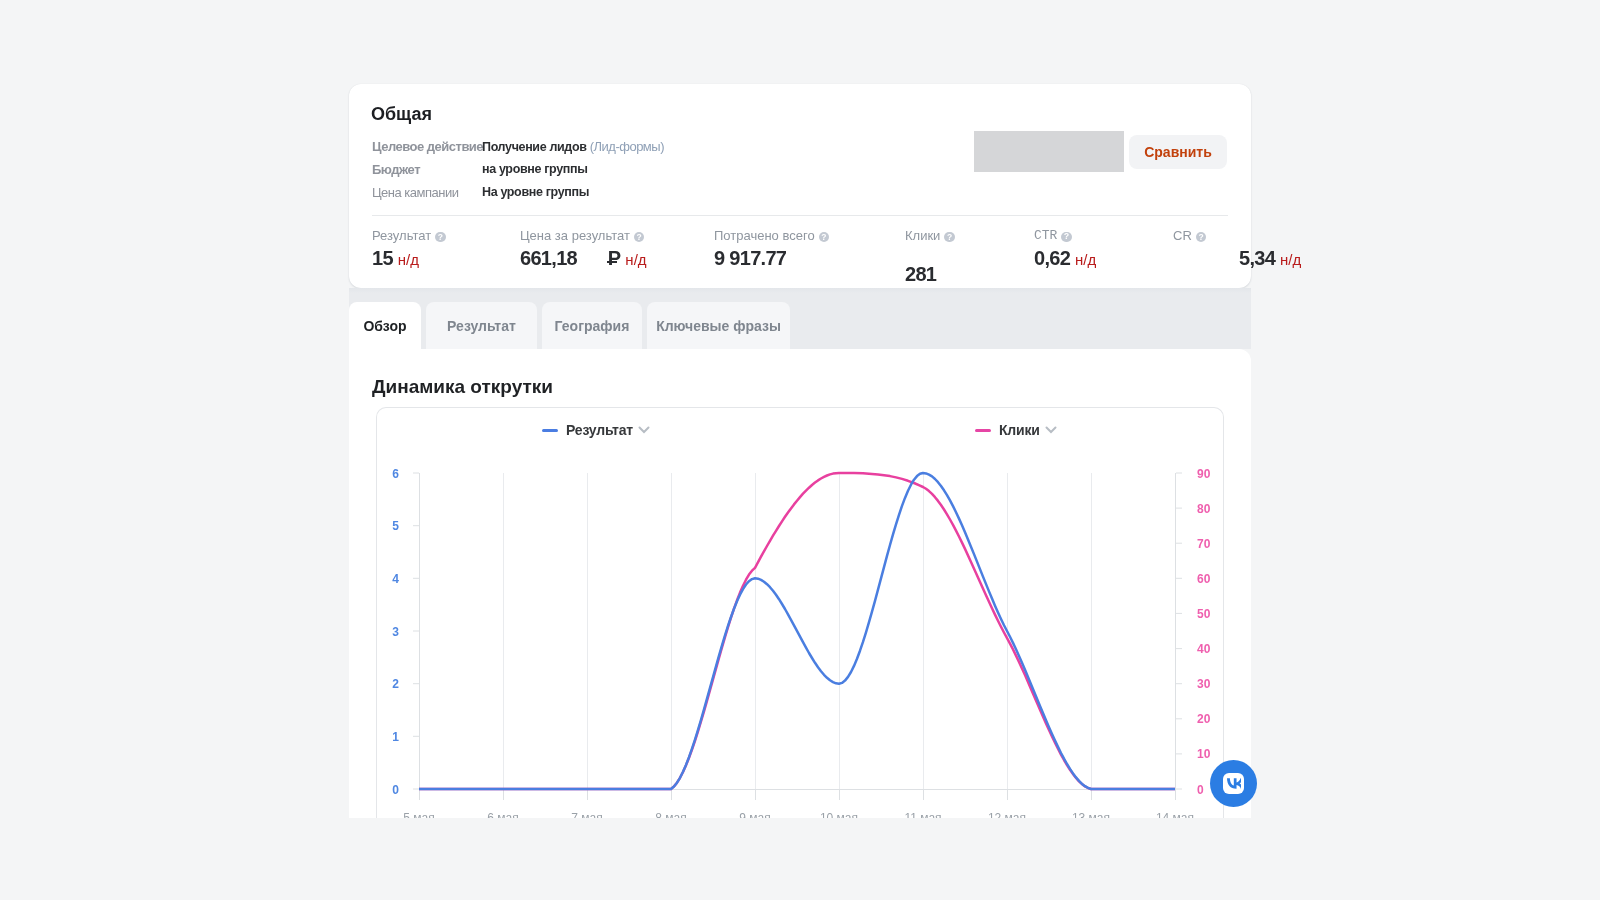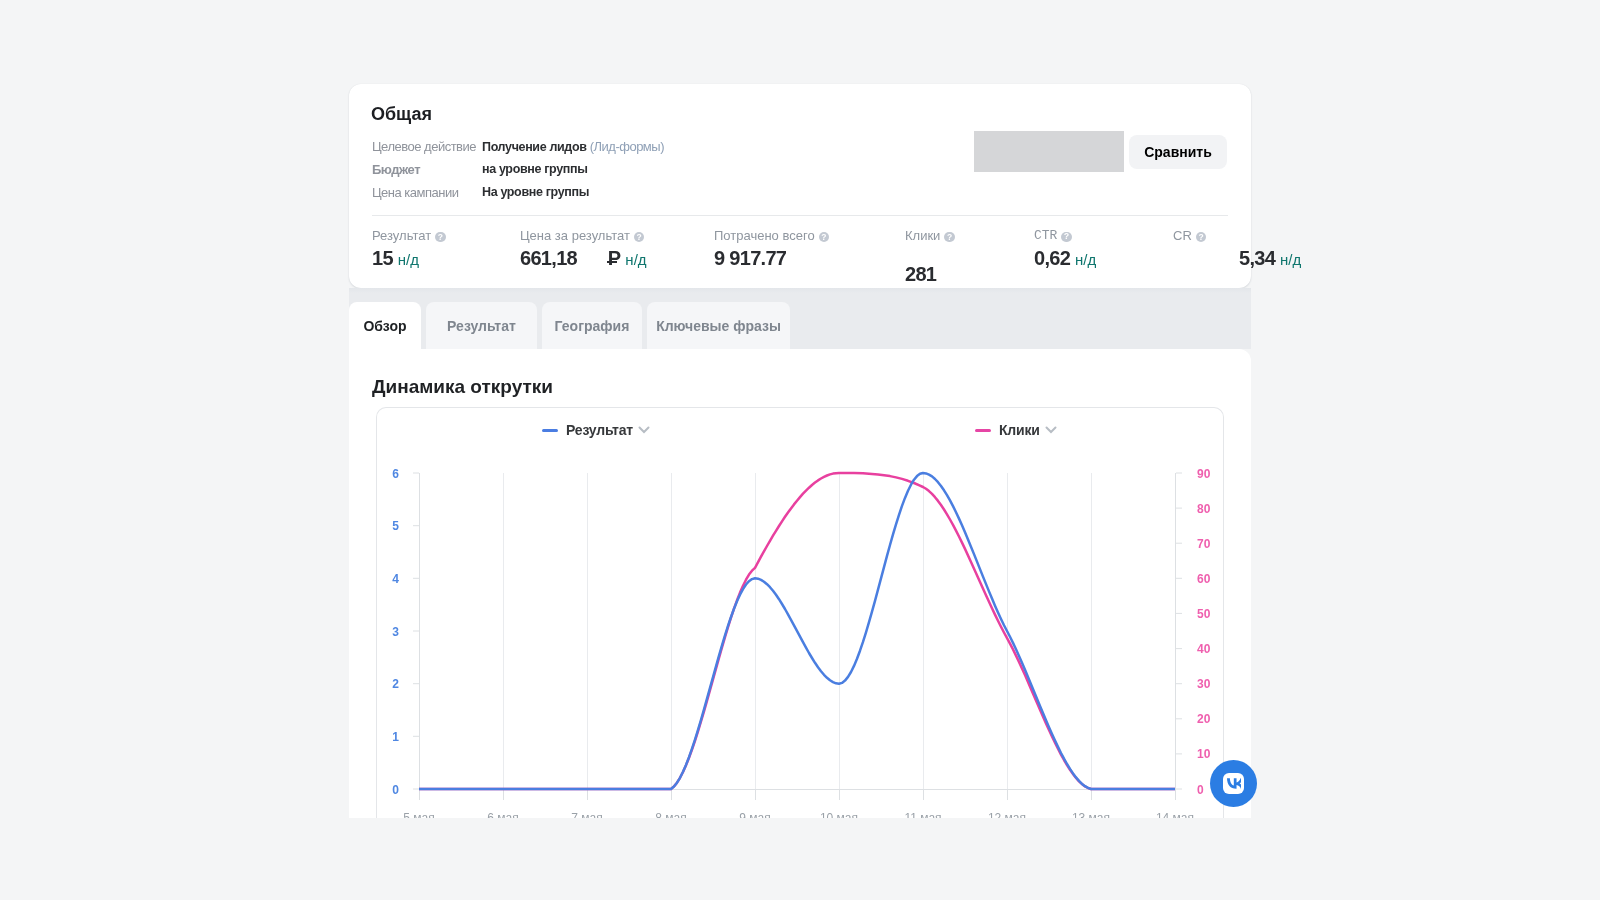--- a/index.html
+++ b/index.html
@@ -12,45 +12,45 @@
            display:flex; align-items:center; justify-content:center; }
   .tab.on  { background:#fff; color:#1d2023; }
   .tab.off { background:#f5f6f8; color:#7f868f; }
   .card2 { left:349px; top:349px; width:902px; height:469px; background:#fff; border-radius:0 12px 0 0; }
   .title { left:371px; top:104px; font-size:18px; font-weight:700; color:#1c1e22; }
   .dl { font-size:13px; color:#8f939b; letter-spacing:-0.5px; }
   .dv { font-size:12.5px; color:#2c2e31; font-weight:700; letter-spacing:-0.35px;text-align:center; }
   .dv .lf { color:#8fa0b6; font-weight:400; font-size:13px; letter-spacing:-0.5px; }
   .grayrect { left:974px; top:131px; width:150px; height:41px; background:#d5d6d8; }
   .btn { left:1129px; top:135px; width:98px; height:34px; border-radius:8px; background:#f2f3f5;
-         font-size:14px; font-weight:700; color:#000000; display:flex; align-items:center; justify-content:center; }
+         font-size:14px; font-weight:700; color:#c2410c; display:flex; align-items:center; justify-content:center; }
   .divider { left:372px; top:215px; width:856px; height:1px; background:#e7e9eb; }
   .sl { top:228px; font-size:13px; color:#8f969f; white-space:nowrap; }
   .qi { display:inline-block; width:10.5px; height:10.5px; border-radius:50%; background:#c3c9d2; color:#fff;
         font-size:8.5px; font-weight:700; text-align:center; line-height:10.5px; margin-left:4px; vertical-align:0.5px; }
   .sv { top:247px; font-size:20px; font-weight:700; color:#2a2c30; white-space:nowrap; letter-spacing:-0.7px; }
-  .nd { font-size:15px; color:#0f766e; font-weight:400; letter-spacing:0;text-align:right; }
+  .nd { font-size:15px; color:#b91c1c; font-weight:400; letter-spacing:0;text-align:right; }
   .rub { position:relative; display:inline-block; margin-left:26px; }
   .rub::after { content:""; position:absolute; left:-1px; right:3px; top:60.5%; height:2px; background:#2a2c30; }
   .h2 { left:372px; top:376px; font-size:19px; font-weight:700; color:#1f2124; }
   .chartcard { left:376px; top:407px; width:848px; height:411px; background:#fff;
                border:1px solid #e4e6e9; border-bottom:none; border-radius:10px 10px 0 0; }
   .leg { top:421px; display:flex; align-items:center; height:18px; }
   .leg .dash { width:16px; height:3px; border-radius:2px; margin-right:8px; }
   .leg .lt { font-size:14px; font-weight:700; color:#36383b; letter-spacing:-0.2px; }
   .leg svg { margin-left:5px; }
   .vk { left:1210px; top:760px; width:47px; height:47px; border-radius:50%; background:#2b7de3;
         display:flex; align-items:center; justify-content:center; }
   .vk .sq { width:21px; height:21px; border-radius:6px; background:#fff;
             display:flex; align-items:center; justify-content:center; }
 </style></head>
 <body>
   <div class="abs card1"></div>
   <div class="abs title">Общая</div>
-  <div class="abs dl" style="left:372px;top:139px;">Целевое действие</div>
+  <div class="abs dl" style="left:372px;top:139px;font-weight:bold;">Целевое действие</div>
   <div class="abs dl" style="left:372px;top:162px;font-weight:bold;">Бюджет</div>
   <div class="abs dl" style="left:372px;top:185px;">Цена кампании</div>
   <div class="abs dv" style="left:482px;top:139px;">Получение лидов <span class="lf">(Лид-формы)</span></div>
   <div class="abs dv" style="left:482px;top:162px;">на уровне группы</div>
   <div class="abs dv" style="left:482px;top:185px;">На уровне группы</div>
   <div class="abs grayrect"></div>
   <div class="abs btn">Сравнить</div>
   <div class="abs divider"></div>
 
   <div class="abs sl" style="left:372px;">Результат<span class="qi">?</span></div>

